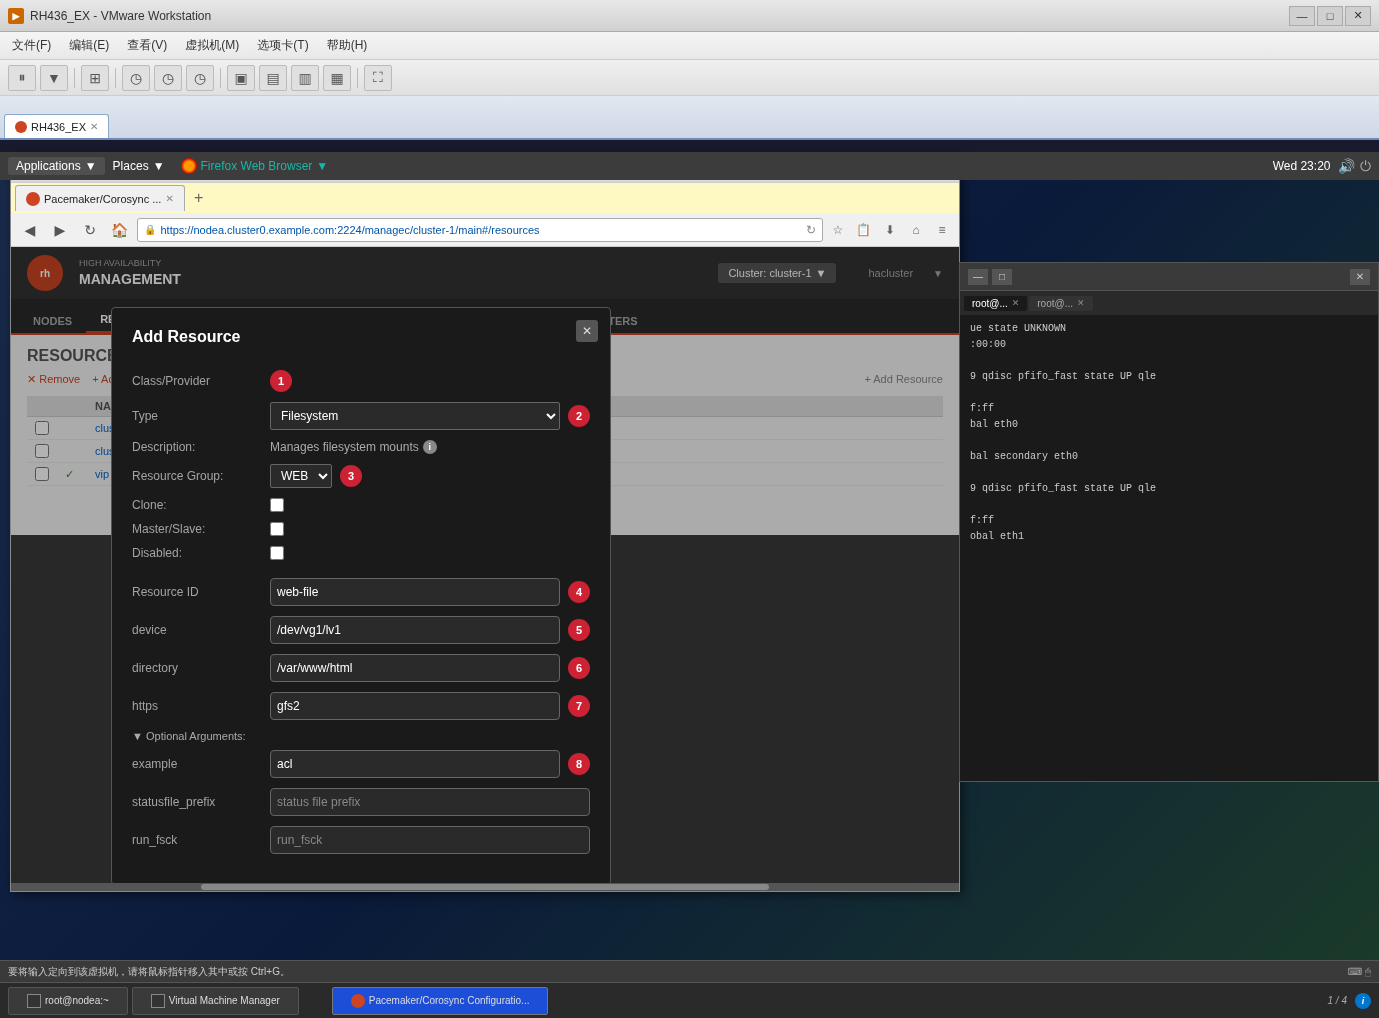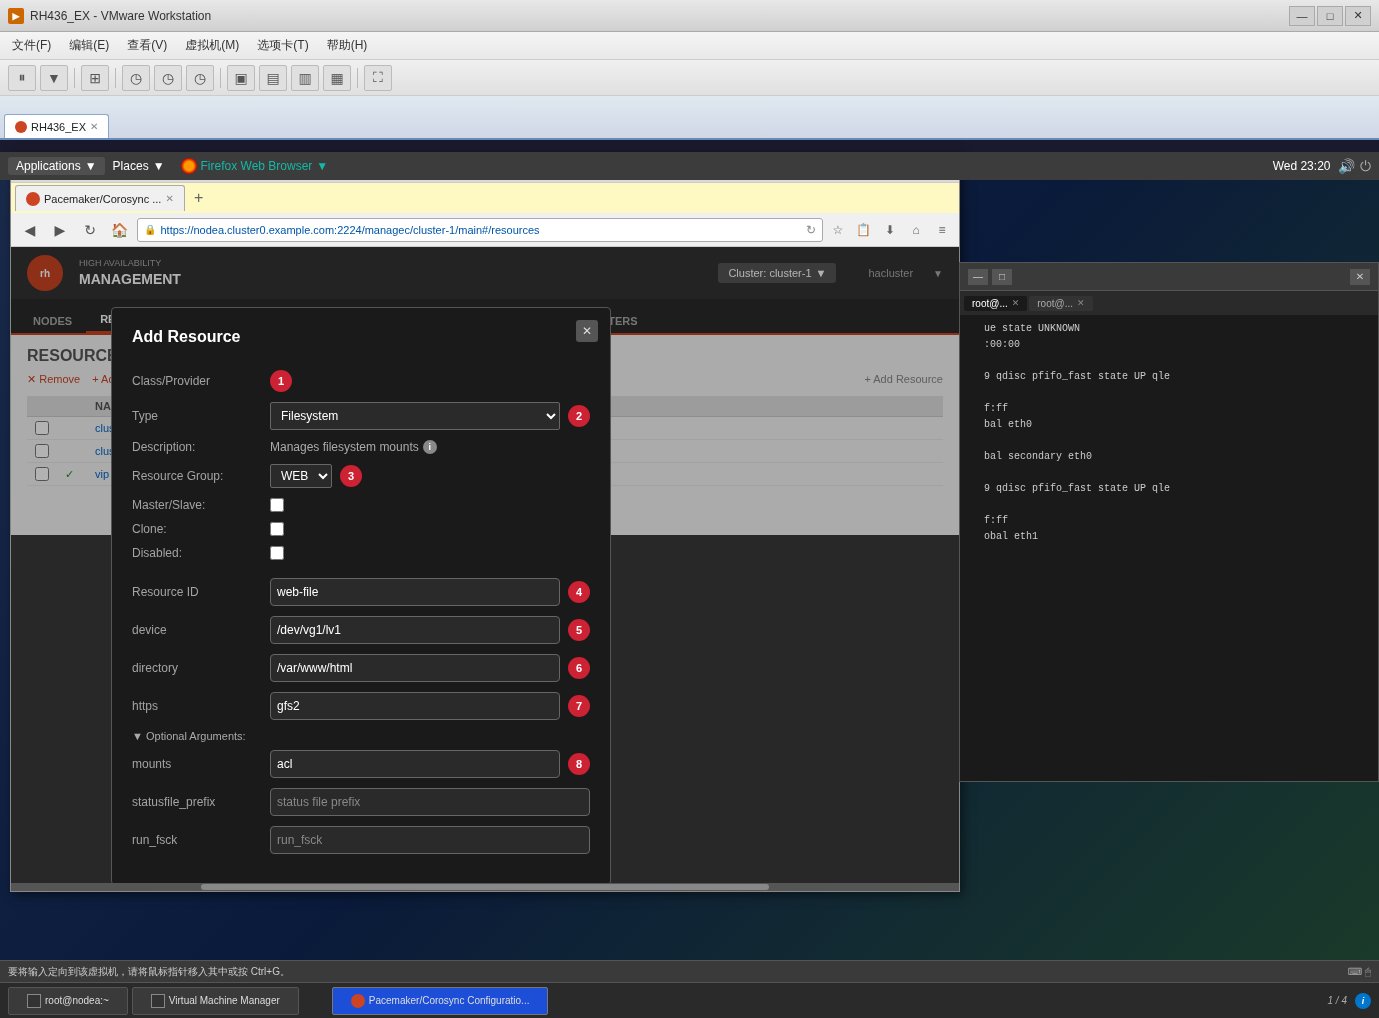--- a/index.html
+++ b/index.html
@@ -425,21 +425,21 @@
       font-size: 10px;
       color: #aaa;
       cursor: pointer;
       background: #333;
       border-radius: 2px;
       display: flex; align-items: center; gap: 4px;
     }
     .term-tab.active { background: #1a1a1a; color: white; }
 
     .terminal-content {
-      padding: 6px 24px;
+      padding: 6px 10px;
       font-family: 'Courier New', monospace;
       font-size: 10px;
       color: #ccc;
       line-height: 1.6;
       background: #1a1a1a;
       overflow: hidden;
       height: calc(100% - 52px);
     }
 
     
@@ -694,26 +694,26 @@
 
         <div class="dialog-row">
           <span class="dialog-label">Resource Group:</span>
           <select class="wg-select">
             <option>WEB</option>
           </select>
           <div class="step-badge">3</div>
         </div>
 
         <div class="dialog-row">
+          <span class="dialog-label">Clone:</span>
+          <input type="checkbox" class="checkbox-input" style="">
+        </div>
+
+        <div class="dialog-row">
           <span class="dialog-label">Master/Slave:</span>
-          <input type="checkbox" class="checkbox-input" style="">
-        </div>
-
-        <div class="dialog-row">
-          <span class="dialog-label">Clone:</span>
           <input type="checkbox" class="checkbox-input" style="">
         </div>
 
         <div class="dialog-row">
           <span class="dialog-label">Disabled:</span>
           <input type="checkbox" class="checkbox-input" style="">
         </div>
 
         <div style="height:8px;"></div>
 
@@ -739,21 +739,21 @@
           <span class="dialog-label">https</span>
           <input type="text" class="dialog-input" value="gfs2" style="">
           <div class="step-badge">7</div>
         </div>
 
         <div class="optional-args">
           <span>▼</span> <span>Optional Arguments:</span>
         </div>
 
         <div class="dialog-row">
-          <span class="dialog-label">mounts</span>
+          <span class="dialog-label">example</span>
           <input type="text" class="dialog-input" value="acl" style="">
           <div class="step-badge">8</div>
         </div>
 
         <div class="dialog-row">
           <span class="dialog-label">statusfile_prefix</span>
           <input type="text" class="dialog-input" placeholder="status file prefix" style="">
         </div>
 
         <div class="dialog-row">

